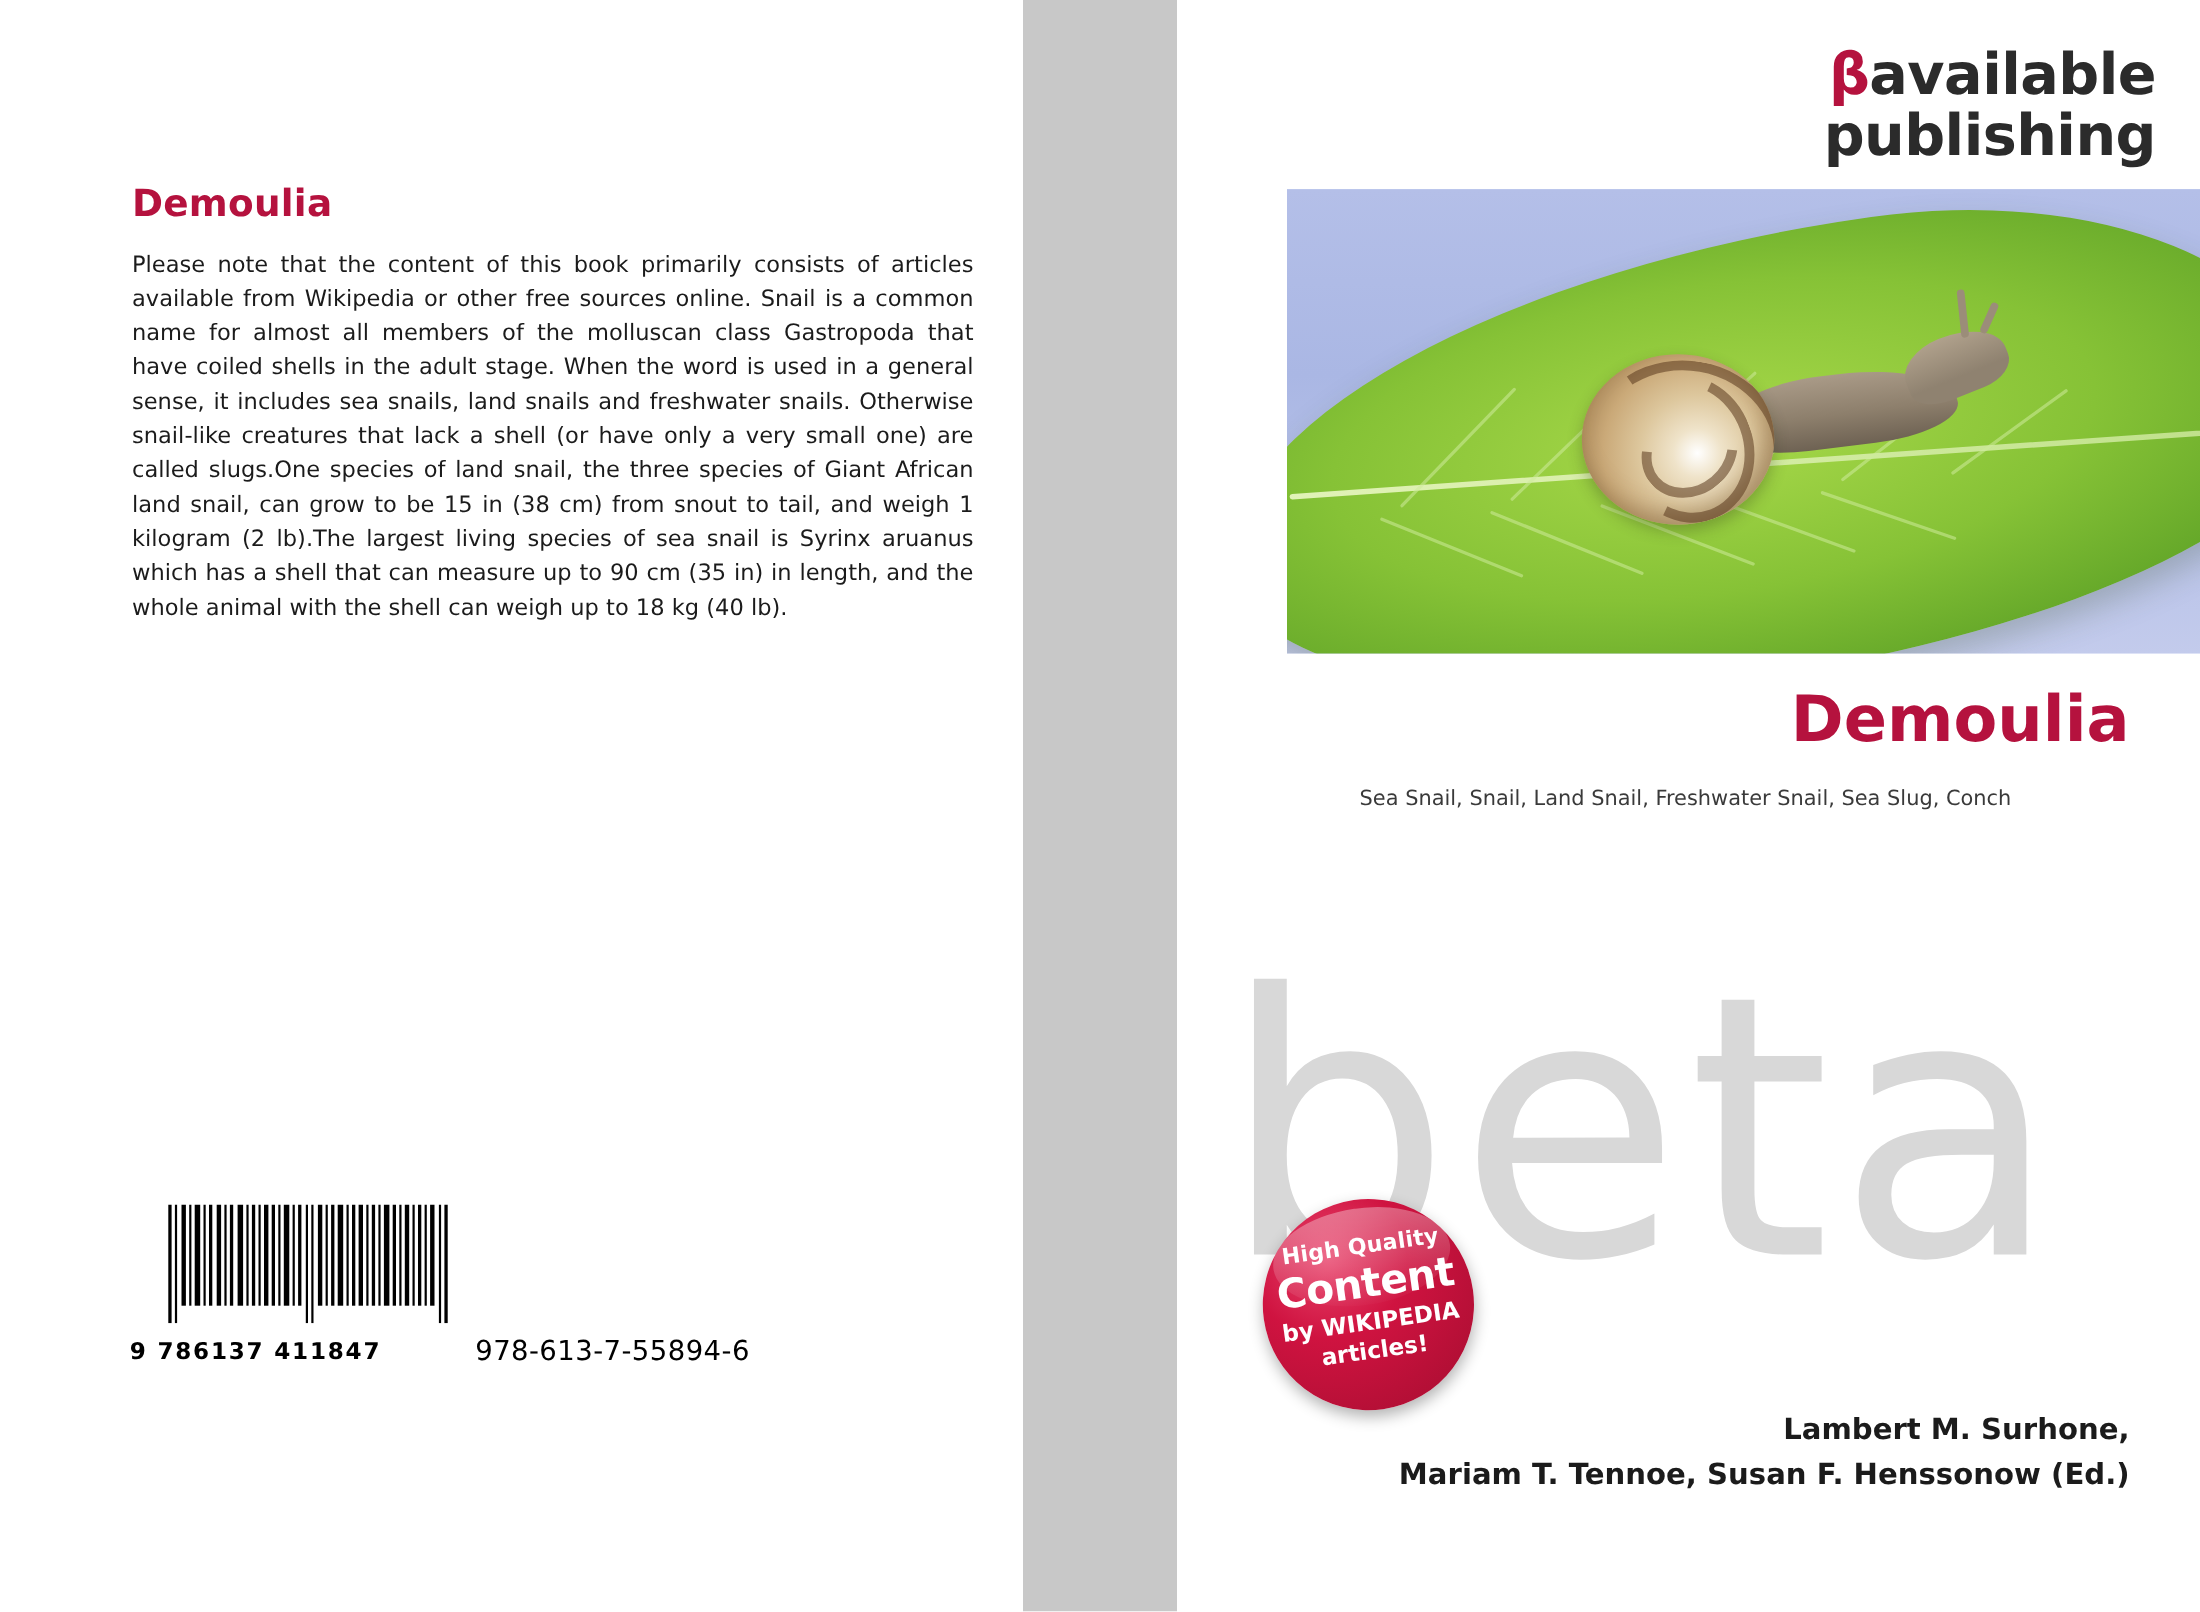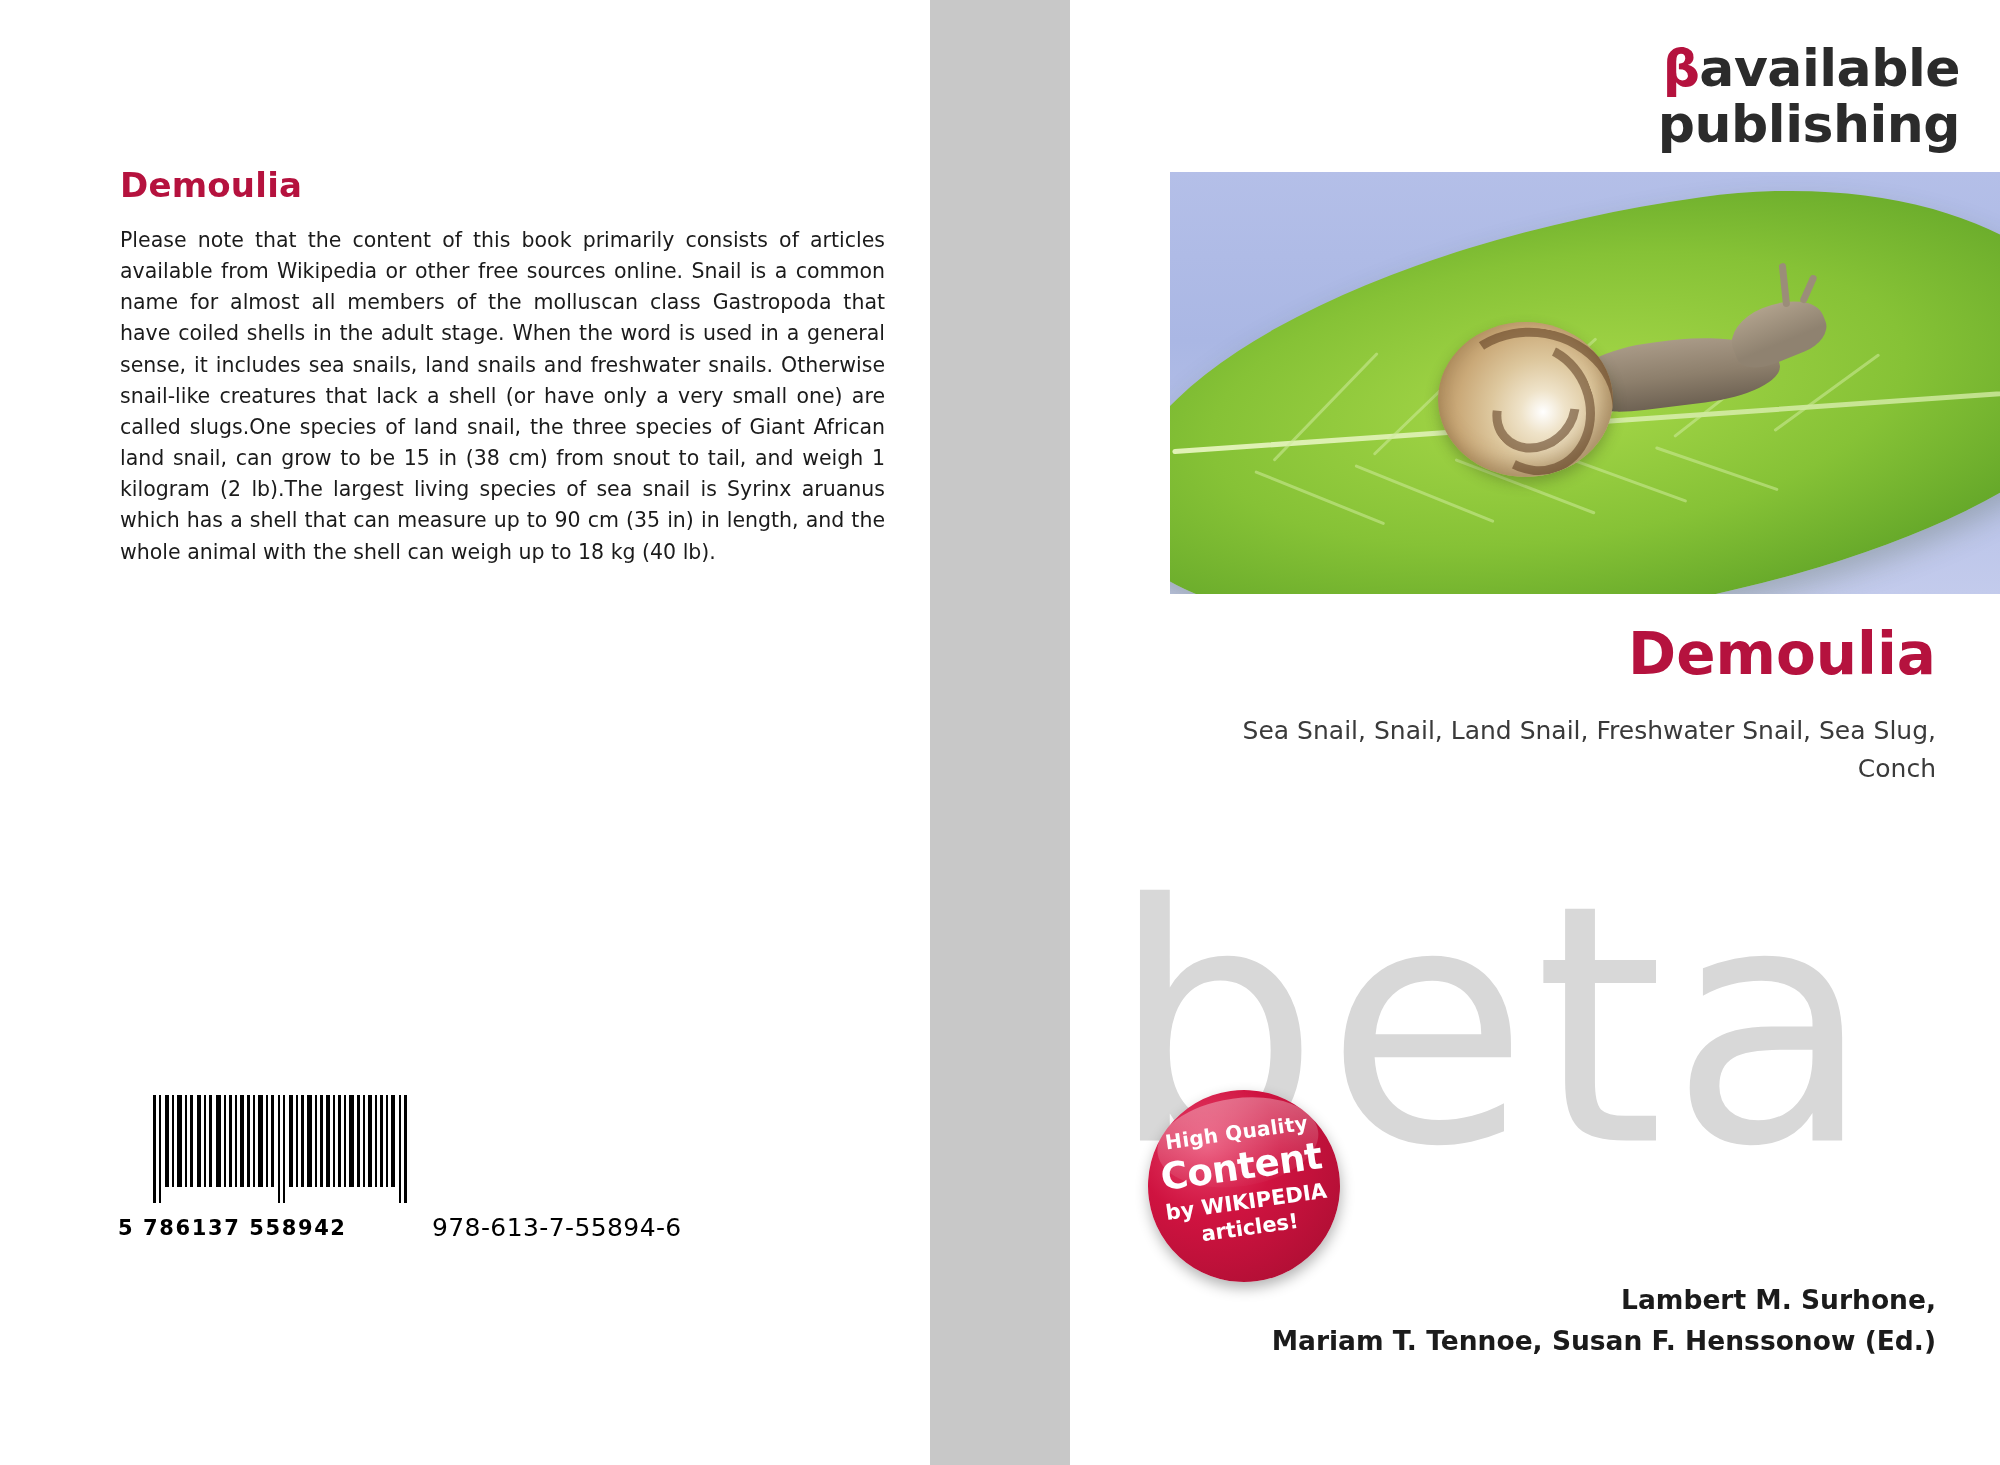--- a/index.html
+++ b/index.html
@@ -239,24 +239,23 @@
     font-size: 58px;
     font-weight: bold;
     color: #b5123e;
     text-align: right;
   }
   .front-subtitle {
     position: absolute;
     right: 64px;
     top: 712px;
     width: 700px;
-    font-size: 25px;
+    font-size: 19px;
     line-height: 1.5;
     color: #3a3a3a;
-    text-align: right;
   }
 
   .authors {
     position: absolute;
     right: 64px;
     bottom: 104px;
     width: 760px;
     text-align: right;
     font-size: 26.5px;
     font-weight: bold;
@@ -347,21 +346,21 @@
           <rect x="218" y="0" width="4" height="92"></rect>
           <rect x="225" y="0" width="2" height="92"></rect>
           <rect x="230" y="0" width="3" height="92"></rect>
           <rect x="236" y="0" width="2" height="92"></rect>
           <rect x="241" y="0" width="4" height="92"></rect>
           <rect x="249" y="0" width="2" height="108"></rect>
           <rect x="254" y="0" width="3" height="108"></rect>
         </g>
       </svg>
     </div>
-    <div class="barcode-digits">5 786137 558942</div>
+    <div class="barcode-digits">9 786137 411847</div>
     <div class="isbn-text">978-613-7-55894-6</div>
   </div>
 
   <div class="spine"></div>
 
   <div class="front-cover">
 
     <div class="ghost-beta">beta</div>
 
     <div class="publisher-logo">

